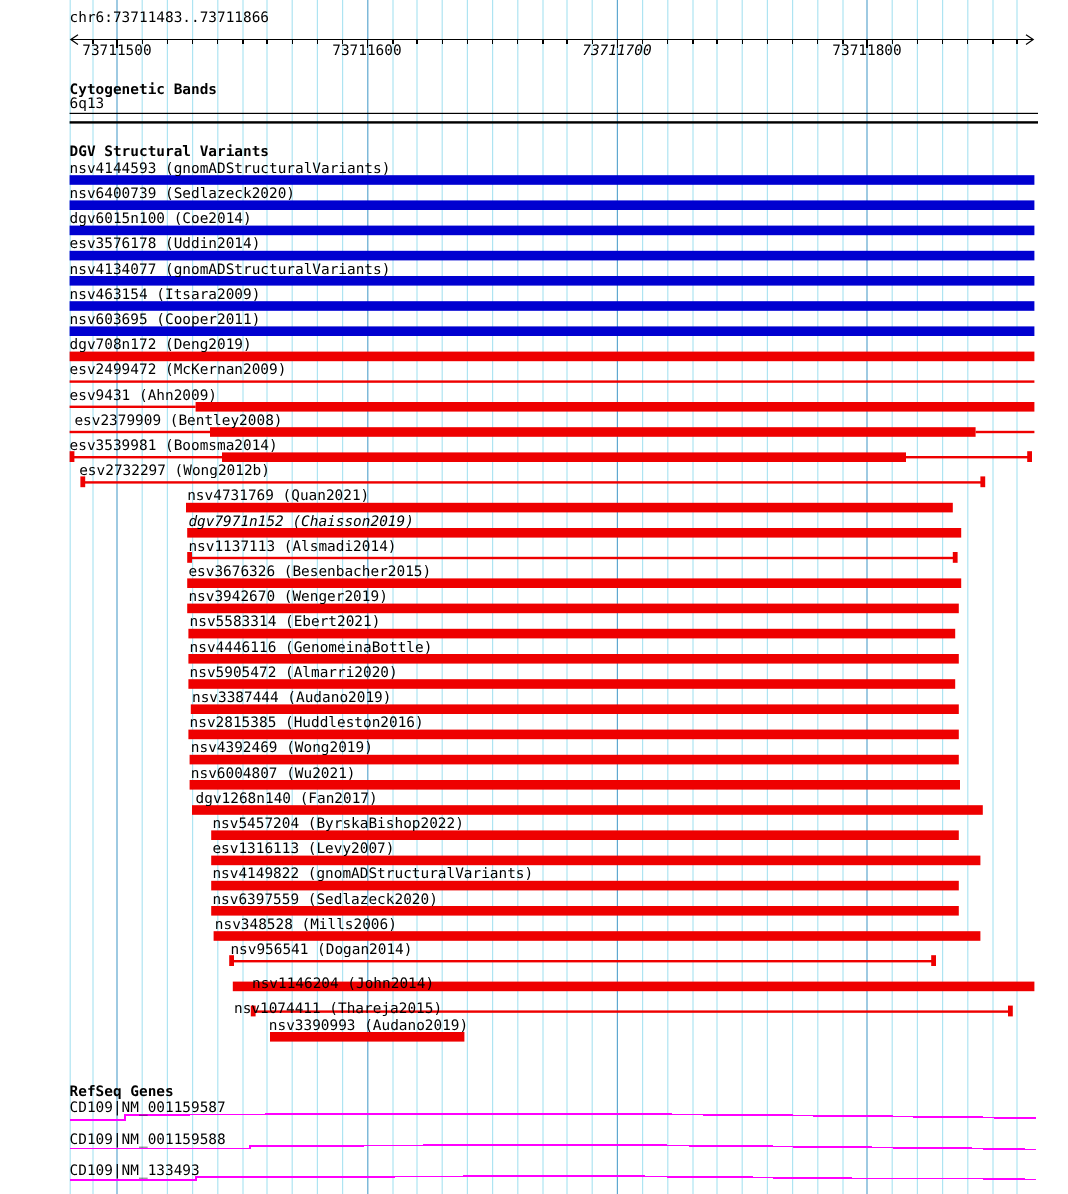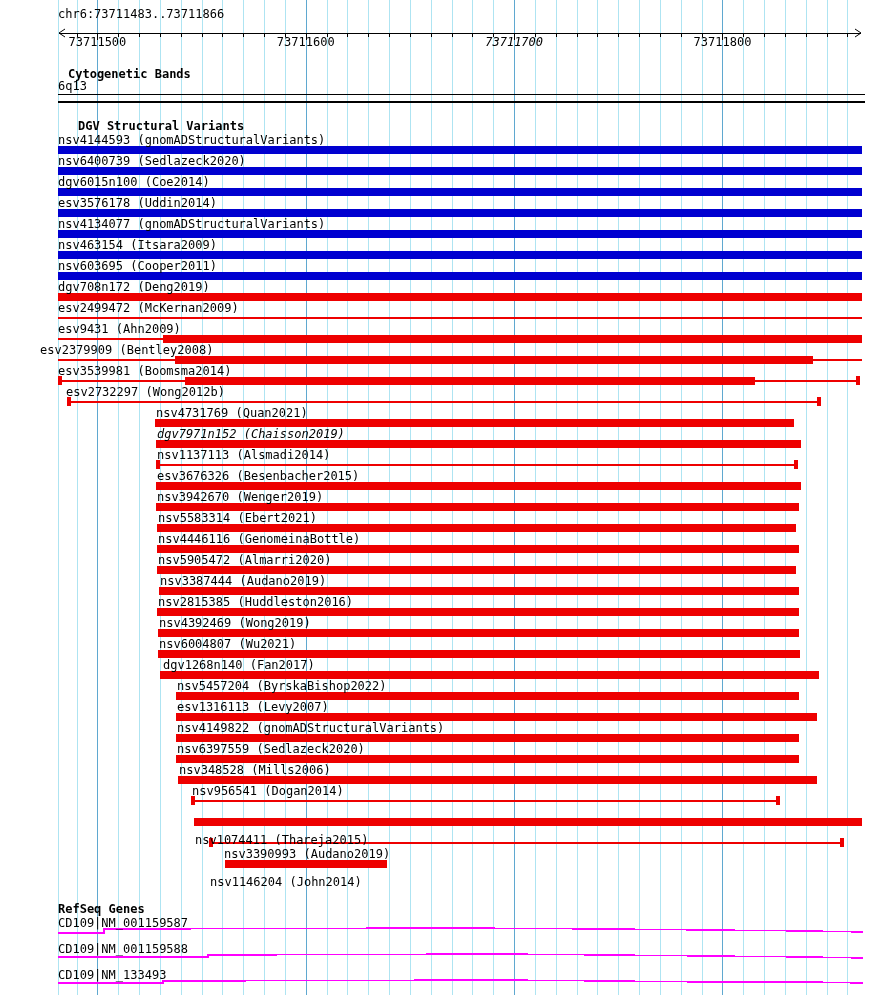--- a/index.html
+++ b/index.html
@@ -106,25 +106,25 @@
     </svg>
 
   <div class="lbl" style="left:58px;top:8px;">chr6:73711483..73711866</div>
   <div id="tick-labels">
       <div class="lbl tick-label" style="left: 97.4204px; top: 36px;">73711500</div>
       <div class="lbl tick-label" style="left: 305.775px; top: 36px;">73711600</div>
       <div class="lbl tick-label" style="left: 514.131px; top: 36px; font-style: italic;">73711700</div>
       <div class="lbl tick-label" style="left: 722.486px; top: 36px;">73711800</div>
     </div>
 
-  <div class="lbl bold" style="left:68px;top:68px;">Cytogenetic Bands</div>
+  <div class="lbl bold" style="left:58px;top:68px;">Cytogenetic Bands</div>
   <div class="lbl" style="left:58px;top:80px;">6q13</div>
   <div id="band-box" style="left:58px;top:94px;width:807px;height:6px;"></div>
 
-  <div class="lbl bold" style="left:58px;top:120px;padding-left:20px;">DGV Structural Variants</div>
+  <div class="lbl bold" style="left:58px;top:120px;">DGV Structural Variants</div>
   <div id="variants">
       <div class="lbl" style="left: 58px; top: 134px;">nsv4144593 (gnomADStructuralVariants)</div>
       <div class="seg" style="background: rgb(0, 0, 208); left: 58px; width: 804px; top: 146px; height: 8px;"></div>
       <div class="lbl" style="left: 58px; top: 155px;">nsv6400739 (Sedlazeck2020)</div>
       <div class="seg" style="background: rgb(0, 0, 208); left: 58px; width: 804px; top: 167px; height: 8px;"></div>
       <div class="lbl" style="left: 58px; top: 176px;">dgv6015n100 (Coe2014)</div>
       <div class="seg" style="background: rgb(0, 0, 208); left: 58px; width: 804px; top: 188px; height: 8px;"></div>
       <div class="lbl" style="left: 58px; top: 197px;">esv3576178 (Uddin2014)</div>
       <div class="seg" style="background: rgb(0, 0, 208); left: 58px; width: 804px; top: 209px; height: 8px;"></div>
       <div class="lbl" style="left: 58px; top: 218px;">nsv4134077 (gnomADStructuralVariants)</div>
@@ -133,21 +133,21 @@
       <div class="seg" style="background: rgb(0, 0, 208); left: 58px; width: 804px; top: 251px; height: 8px;"></div>
       <div class="lbl" style="left: 58px; top: 260px;">nsv603695 (Cooper2011)</div>
       <div class="seg" style="background: rgb(0, 0, 208); left: 58px; width: 804px; top: 272px; height: 8px;"></div>
       <div class="lbl" style="left: 58px; top: 281px;">dgv708n172 (Deng2019)</div>
       <div class="seg" style="background: rgb(238, 0, 0); left: 58px; width: 804px; top: 293px; height: 8px;"></div>
       <div class="lbl" style="left: 58px; top: 302px;">esv2499472 (McKernan2009)</div>
       <div class="seg" style="background: rgb(238, 0, 0); left: 58px; width: 804px; top: 317px; height: 2px;"></div>
       <div class="lbl" style="left: 58px; top: 323px;">esv9431 (Ahn2009)</div>
       <div class="seg" style="background: rgb(238, 0, 0); left: 58px; width: 105px; top: 338px; height: 2px;"></div>
       <div class="seg" style="background: rgb(238, 0, 0); left: 163px; width: 699px; top: 335px; height: 8px;"></div>
-      <div class="lbl" style="left: 40px; top: 344px;">esv2379909 (Bentley2008)</div>
+      <div class="lbl" style="left: 62px; top: 344px;">esv2379909 (Bentley2008)</div>
       <div class="seg" style="background: rgb(238, 0, 0); left: 58px; width: 117px; top: 359px; height: 2px;"></div>
       <div class="seg" style="background: rgb(238, 0, 0); left: 175px; width: 638px; top: 356px; height: 8px;"></div>
       <div class="seg" style="background: rgb(238, 0, 0); left: 813px; width: 49px; top: 359px; height: 2px;"></div>
       <div class="lbl" style="left: 58px; top: 365px;">esv3539981 (Boomsma2014)</div>
       <div class="seg" style="background: rgb(238, 0, 0); left: 58px; width: 4px; top: 376px; height: 9px;"></div>
       <div class="seg" style="background: rgb(238, 0, 0); left: 60px; width: 125px; top: 380px; height: 2px;"></div>
       <div class="seg" style="background: rgb(238, 0, 0); left: 185px; width: 570px; top: 377px; height: 8px;"></div>
       <div class="seg" style="background: rgb(238, 0, 0); left: 755px; width: 103px; top: 380px; height: 2px;"></div>
       <div class="seg" style="background: rgb(238, 0, 0); left: 856px; width: 4px; top: 376px; height: 9px;"></div>
       <div class="lbl" style="left: 66px; top: 386px;">esv2732297 (Wong2012b)</div>
@@ -191,21 +191,21 @@
       <div class="lbl" style="left: 177px; top: 743px;">nsv6397559 (Sedlazeck2020)</div>
       <div class="seg" style="background: rgb(238, 0, 0); left: 176px; width: 623px; top: 755px; height: 8px;"></div>
       <div class="lbl" style="left: 179px; top: 764px;">nsv348528 (Mills2006)</div>
       <div class="seg" style="background: rgb(238, 0, 0); left: 178px; width: 639px; top: 776px; height: 8px;"></div>
       <div class="lbl" style="left: 192px; top: 785px;">nsv956541 (Dogan2014)</div>
       <div class="seg" style="background: rgb(238, 0, 0); left: 191px; width: 4px; top: 796px; height: 9px;"></div>
       <div class="seg" style="background: rgb(238, 0, 0); left: 193px; width: 585px; top: 800px; height: 2px;"></div>
       <div class="seg" style="background: rgb(238, 0, 0); left: 776px; width: 4px; top: 796px; height: 9px;"></div>
       <div class="lbl" style="left: 195px; top: 806px; margin-top: 28px;">nsv1074411 (Thareja2015)</div>
       <div class="seg" style="background: rgb(238, 0, 0); left: 194px; width: 668px; top: 818px; height: 8px;"></div>
-      <div class="lbl" style="left: 210px; top: 876px;">nsv1146204 (John2014)</div>
+      <div class="lbl" style="left: 210px; top: 813px;">nsv1146204 (John2014)</div>
       <div class="seg" style="background: rgb(238, 0, 0); left: 209px; width: 4px; top: 838px; height: 9px;"></div>
       <div class="seg" style="background: rgb(238, 0, 0); left: 211px; width: 631px; top: 842px; height: 2px;"></div>
       <div class="seg" style="background: rgb(238, 0, 0); left: 840px; width: 4px; top: 838px; height: 9px;"></div>
       <div class="lbl" style="left: 224px; top: 848px;">nsv3390993 (Audano2019)</div>
       <div class="seg" style="background: rgb(238, 0, 0); left: 225px; width: 162px; top: 860px; height: 8px;"></div>
     </div>
 
   <div class="lbl bold" style="left:58px;top:903px;">RefSeq Genes</div>
   <div id="genes">
       <div class="lbl" style="left: 58px; top: 917px;">CD109|NM_001159587</div>

